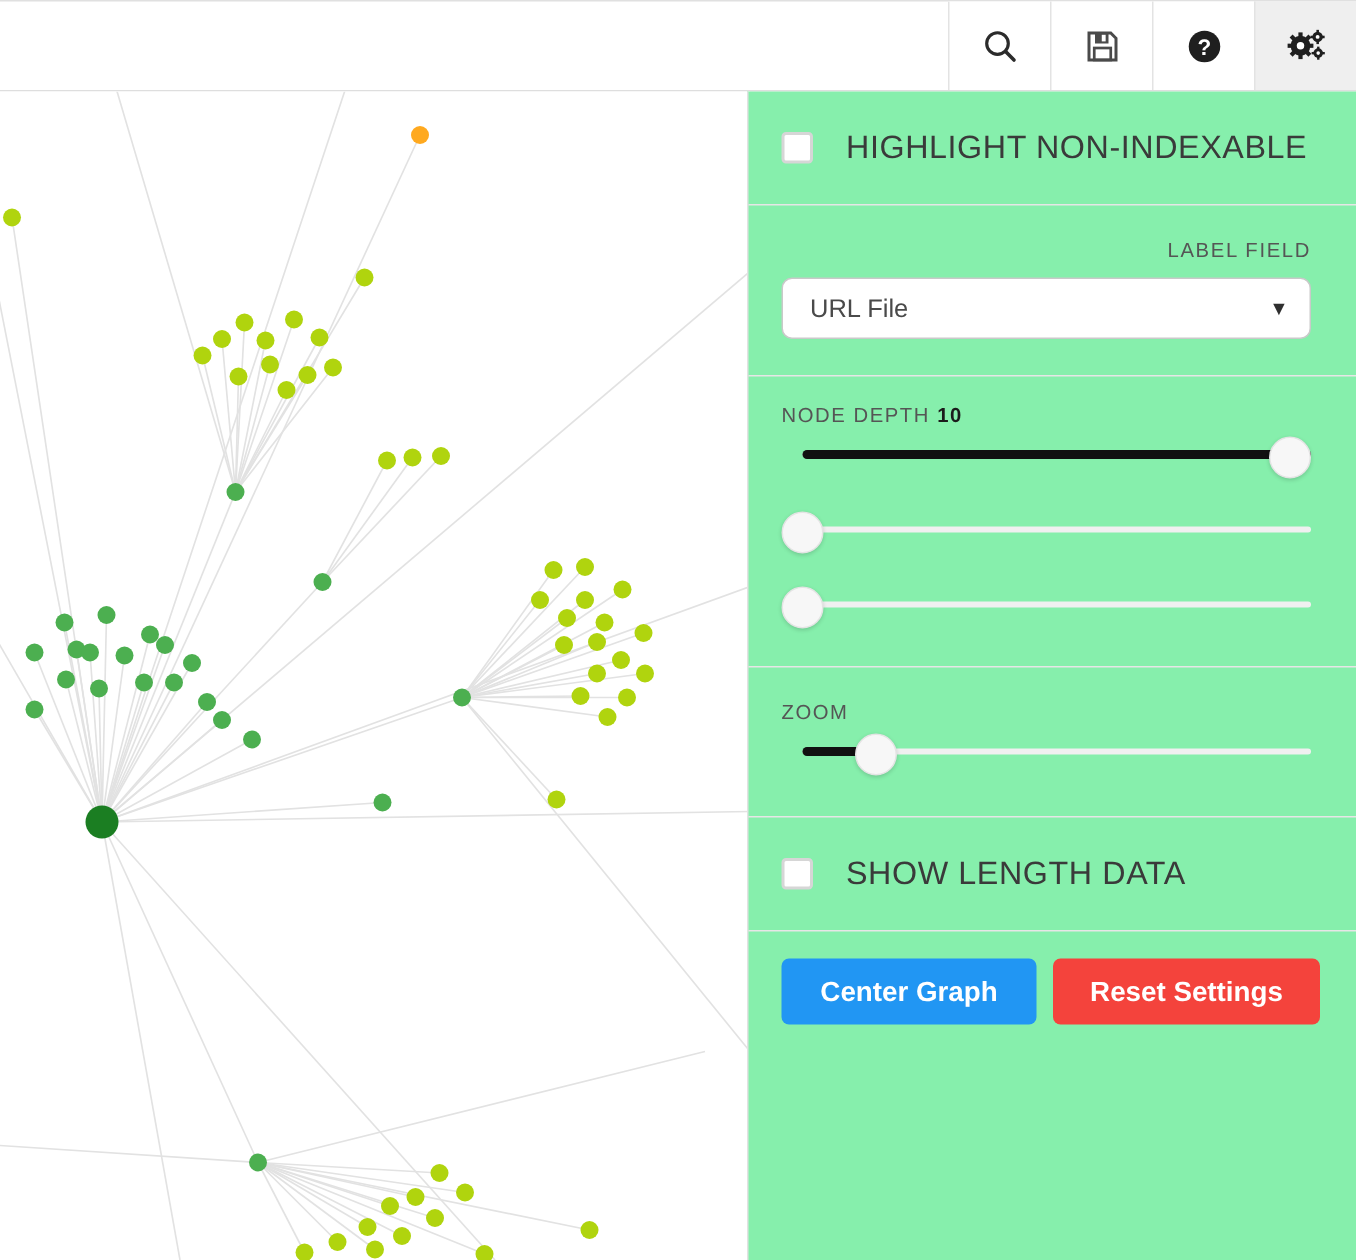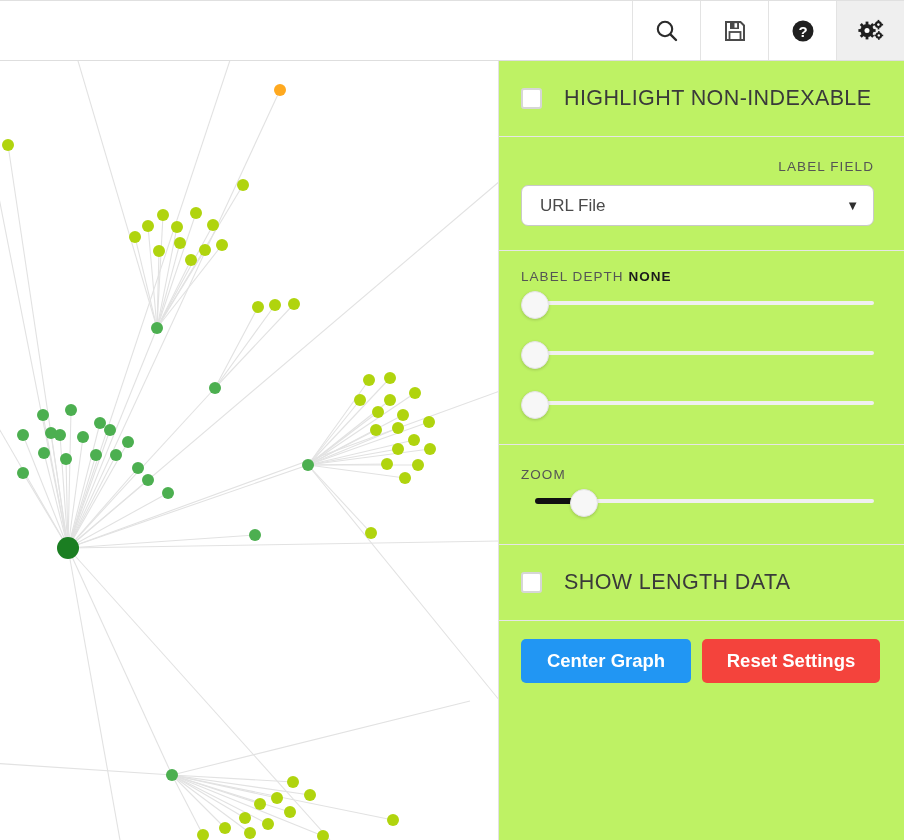--- a/index.html
+++ b/index.html
@@ -31,21 +31,21 @@
   
   .graph-area {
     position: absolute; top: 61px; left: 0; width: 500px; height: 779px;
     background: #ffffff; overflow: hidden;
   }
   .graph-area svg { display:block; }
 
   
   .panel {
     position: absolute; top: 61px; left: 498px; width: 406px; height: 779px;
-    background: #bef264;
+    background: #86efac;
     border-left: 1px solid #e2e2e2;
     display: flex; flex-direction: column;
   }
   .panel-section { border-bottom: 1px solid #e6e6e6; }
   .panel-section.last { border-bottom: none; }
 
   .chk-row {
     display: flex; align-items: center; gap: 22px;
     padding: 25px 0 25px 22px; cursor: pointer;
   }
@@ -354,24 +354,25 @@
         <div class="select-box">
           <span class="select-value">URL File</span>
           <span class="caret">▼</span>
         </div>
       </div>
     </div>
 
     <div class="panel-section">
       <div class="sliders-block" id="sliders-host">
           <div class="slider-group">
-            <div class="slider-label">LABEL DEPTH <b>NONE</b></div>
+            <div class="slider-label">NODE DEPTH <b>10</b></div>
             <div class="slider">
               <div class="slider-track"></div>
-              <div class="slider-thumb" style="left:calc((100% - 28px) * 0)"></div>
+              <div class="slider-fill" style="width:calc((100% - 14px) * 1)"></div>
+              <div class="slider-thumb" style="left:calc((100% - 28px) * 1)"></div>
             </div>
           </div>
           <div class="slider-group">
             <div class="slider">
               <div class="slider-track"></div>
               <div class="slider-thumb" style="left:calc((100% - 28px) * 0)"></div>
             </div>
           </div>
           <div class="slider-group">
             <div class="slider">

